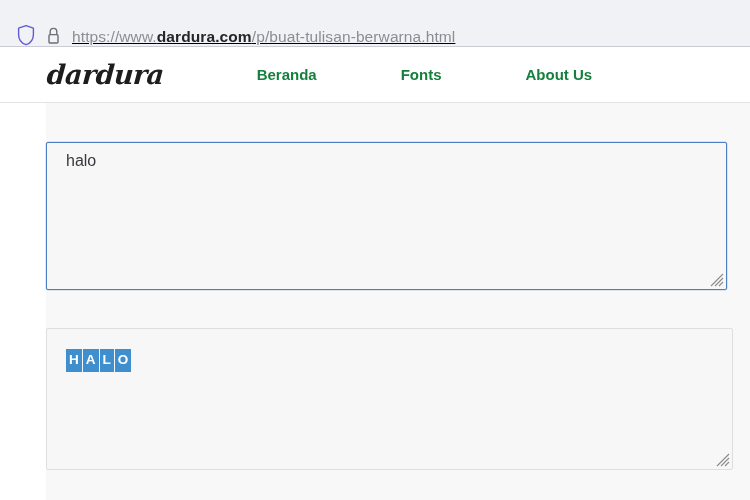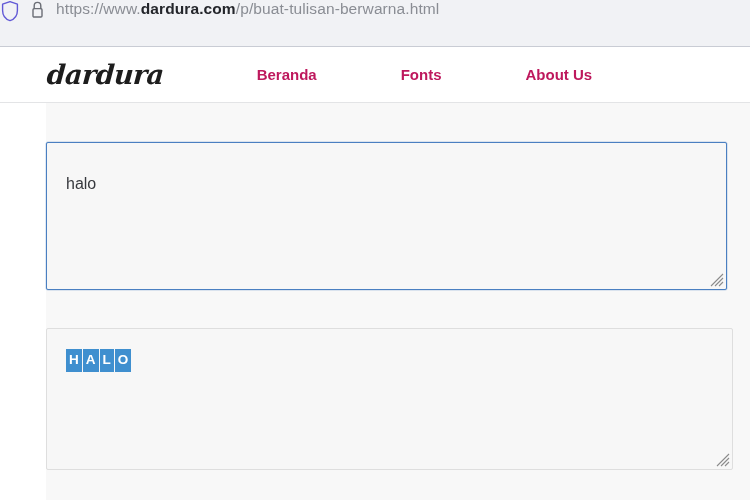--- a/index.html
+++ b/index.html
@@ -12,22 +12,22 @@
   #app { position:relative; width:750px; height:500px; }
 
   
   .browser-bar {
     position:absolute; left:0; top:0; width:750px; height:47px;
     background:#f1f2f5;
     border-bottom:1px solid #c9ccd4;
     display:flex; align-items:center;
   }
   .omnibox-inner {
-    display:flex; align-items:flex-start; height:100%;
-    padding-left:0; width:100%;
+    display:flex; align-items:flex-end; height:100%;
+    padding-left:16px; width:100%;text-decoration:underline;
   }
   .shield-icon { width:20px; height:22px; flex:0 0 auto; margin-right:10px; }
   .lock-icon   { width:15px; height:20px; flex:0 0 auto; margin-right:11px; }
   .url-text {
     font-size:15.5px; color:#8a8d94; letter-spacing:0.1px;
     white-space:nowrap; font-family:"Liberation Sans", sans-serif;
   }
   .url-domain { color:#24262b; font-weight:bold; }
 
   
@@ -39,21 +39,21 @@
   .brand-logo {
     margin-left:47px;
     font-family:"DejaVu Serif", serif;
     font-style:italic; font-weight:bold;
     font-size:27px; color:#1d1d1d;
     letter-spacing:-0.6px;
     transform:skewX(-4deg);
   }
   .nav-list { display:flex; align-items:center; margin-left:57px; }
   .nav-item {
-    font-size:15px; font-weight:bold; color:#be185d;
+    font-size:15px; font-weight:bold; color:#15803d;
     margin-right:48px; cursor:pointer; white-space:nowrap;padding-left:36px;
   }
   .nav-item:last-child { margin-right:0;text-align:right; }
 
   .header-rule {
     position:absolute; left:0; top:102px; width:750px; height:1px;
     background:#e3e4e6;
   }
 
   
@@ -68,21 +68,21 @@
 
   
   .input-textarea {
     position:absolute; left:46px; top:142px; width:681px; height:148px;
     background:#f7f7f7;
     border:1px solid #4a7fc1;
     border-radius:2px;
     box-shadow:0 0 0 0.5px rgba(74,127,193,.35);
   }
   .input-value {
-    position:absolute; left:19px; top:32px;
+    position:absolute; left:19px; top:9px;
     font-size:16px; color:#36383d;
     font-family:"Liberation Sans", sans-serif;
   }
 
   
   .output-box {
     position:absolute; left:46px; top:328px; width:687px; height:142px;
     background:#f7f7f7;
     border:1px solid #dedede;
     border-radius:2px;

